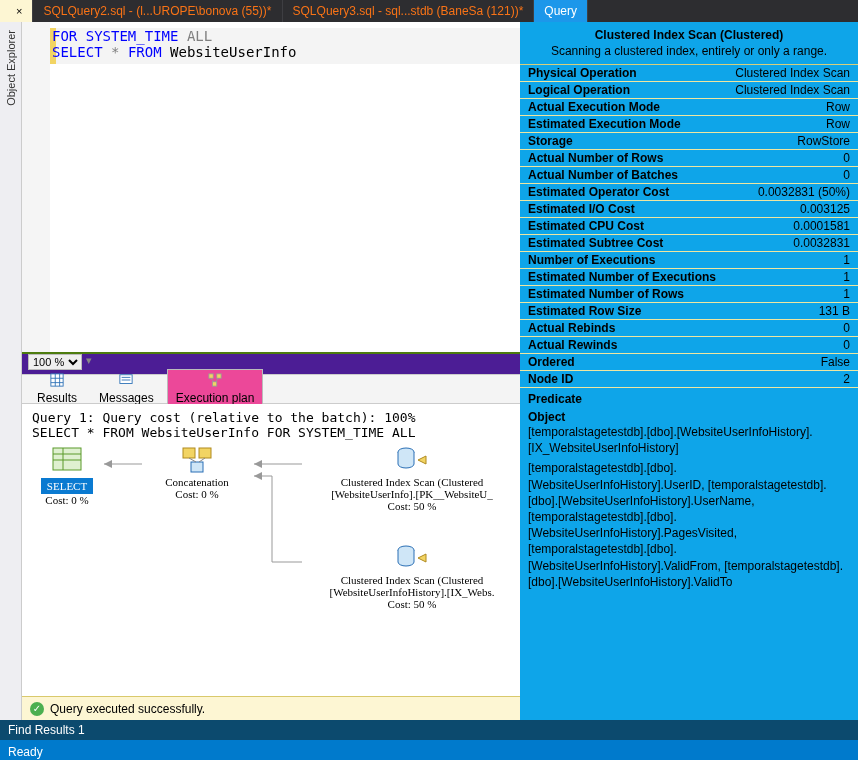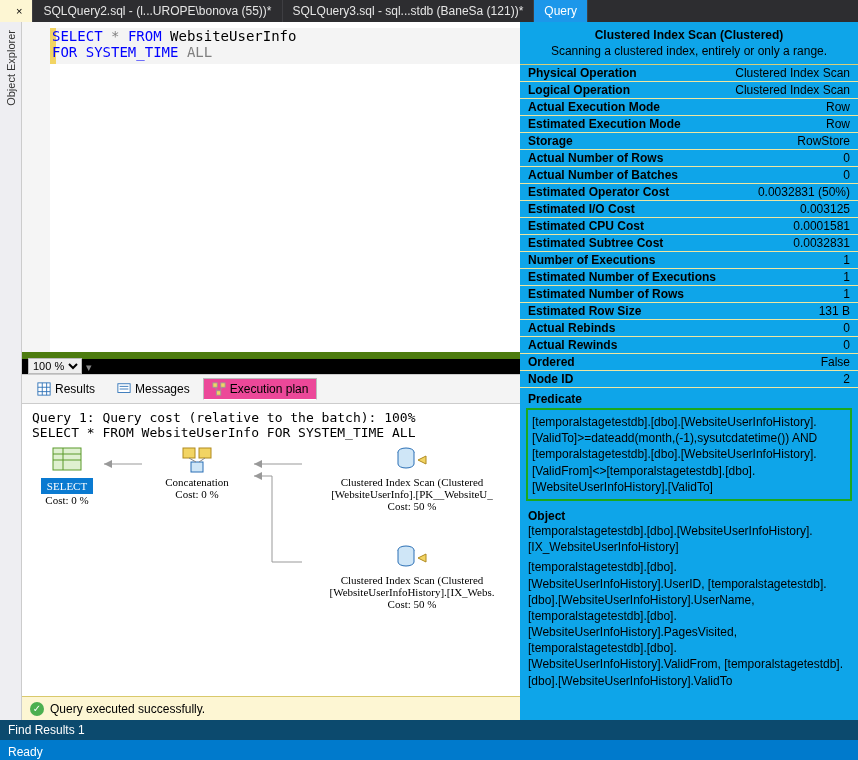--- a/index.html
+++ b/index.html
@@ -1,39 +1,39 @@
 <!DOCTYPE html>
 <html><head>
 <meta charset="utf-8">
 <style>
   * { box-sizing: border-box; margin: 0; padding: 0; }
   body { font-family: "Segoe UI", Tahoma, sans-serif; font-size: 12px; width: 858px; height: 760px; background: #fff; overflow: hidden; position: relative; }
   .tabstrip { display: flex; background: #2d2d30; height: 22px; }
-  .tab { padding: 3px 10px; color: #e5e5e5; font-size: 12px; display: flex; align-items: center; cursor: pointer; border-right: 1px solid #3e3e42; white-space: nowrap; }
+  .tab { padding: 3px 10px; color: #f97316; font-size: 12px; display: flex; align-items: center; cursor: pointer; border-right: 1px solid #3e3e42; white-space: nowrap; }
   .tab.active { background: #fdf6d3; color: #000; }
   .tab.rblue { background: #1c97ea; color: #fff; }
   .close-x { margin-left: 6px; font-size: 11px; }
   .sidebar-vert { position: absolute; left: 0; top: 22px; width: 22px; bottom: 40px; background: #eeeef2; border-right: 1px solid #ccc; display:flex; align-items:flex-start; justify-content:center; overflow:hidden;}
   .sidebar-vert span { writing-mode: vertical-rl; transform: rotate(180deg); font-size: 11px; color:#333; margin-top:8px;}
   .main { position: absolute; left: 22px; top: 22px; right: 0; bottom: 40px; display: flex; }
   .left { width: 498px; display: flex; flex-direction: column; border-right: none; }
   .editor-wrap { flex:0 0 auto; height: 330px; position:relative; background:#fff;}
   .editor { position:absolute; left:30px; top:0; right:0; font-family: Consolas, monospace; font-size: 14px; padding-top:6px;}
   .gutter { position:absolute; left:0; top:0; width:28px; height:100%; background:#f5f5f5;}
   .linebg { position:absolute; left:28px; right:0; height:18px; }
   .lb1 { top:6px; background:rgba(180,180,180,0.15);}
   .lb2 { top:24px; background:rgba(180,180,180,0.15);}
   .linebar { position:absolute; left:28px; top:6px; width:6px; height:36px; background:#f2d463; }
   .kw { color:#0000ff; }
   .gr { color:#808080; }
   .id { color:#000; }
-  .zoom { height:22px; border-top:7px solid #4d7c0f; background:#000000; display:flex; align-items:flex-end; padding-left:6px; font-size:11px;}
+  .zoom { height:22px; border-top:2px solid #4d7c0f; background:#4c1d95; display:flex; align-items:flex-start; padding-left:6px; font-size:11px;}
   .zoom select{ font-size:11px; border:1px solid #bbb;}
   .resulttabs { height:30px; border-top:1px solid #ccc; border-bottom:1px solid #ccc; background:#f4f4f4; display:flex; align-items:center; padding-left:6px; gap:4px;}
-  .rtab { padding:3px 8px; border:1px solid transparent; display:flex; align-items:center; gap:4px; cursor:pointer; font-size:12px;}
+  .rtab { padding:3px 8px; border:1px solid transparent; display:flex; align-items:center; gap:4px; cursor:pointer; font-size:12px;flex-direction:column;}
   .rtab.active { background:#ec4899; border:1px solid #bbb; border-bottom:1px solid #fff; }
   .qicon { width:14px; height:14px; display:inline-block; }
   .pane { flex:1; background:#fff; font-family: Consolas, monospace; font-size:13px; padding:6px 10px; position:relative; overflow:hidden;}
   .node { position:absolute; text-align:center; font-family:"Segoe UI"; font-size:11px;}
   .node-icon { width:32px; height:28px; margin:0 auto 2px; display:block;}
   .status { height:24px; background:#fdf6d3; display:flex; align-items:center; padding-left:8px; font-size:12px; border-top:1px solid #d9c96c;}
   .ok-circle{ width:14px; height:14px; border-radius:50%; background:#4caf50; margin-right:6px; display:inline-flex; align-items:center; justify-content:center; color:#fff; font-size:10px;}
   .right { flex:1; background:#0ea5e9; font-size:12px; overflow-y:auto;}
   .tt-title{ text-align:center; font-weight:bold; padding:6px 4px 2px;}
   .tt-sub{ text-align:center; padding:0 14px 6px; border-bottom:1px solid #d8cf7a;}
@@ -74,22 +74,22 @@
 
 <div class="main">
   <div class="left">
 
     <div class="editor-wrap">
       <div class="gutter"></div>
       <div class="linebg lb1"></div>
         <div class="linebg lb2"></div>
       <div class="linebar"></div>
       <div class="editor">
+        <div><span class="kw">FOR</span><span class="kw"> SYSTEM_TIME </span><span class="gr">ALL</span></div>
         <div><span class="kw">SELECT</span><span class="gr"> * </span><span class="kw">FROM</span><span class="id"> WebsiteUserInfo</span></div>
-        <div><span class="kw">FOR</span><span class="kw"> SYSTEM_TIME </span><span class="gr">ALL</span></div>
       </div>
     </div>
     <div class="zoom">
       <select><option>100 %</option></select>
       <span style="margin-left:4px;color:#888;">▾</span>
     </div>
 
     <div class="resulttabs">
       <div class="rtab">
         <svg class="qicon" viewBox="0 0 16 16">
@@ -257,21 +257,20 @@
         <div class="kv">
           <span class="k">Ordered</span>
           <span>False</span>
         </div>
         <div class="kv">
           <span class="k">Node ID</span>
           <span>2</span>
         </div>
       </div>
     <div class="sect">Predicate</div>
-    <div class="pred">[temporalstagetestdb].[dbo].[WebsiteUserInfoHistory].[ValidTo]&gt;=dateadd(month,(-1),sysutcdatetime()) AND [temporalstagetestdb].[dbo].[WebsiteUserInfoHistory].[ValidFrom]&lt;&gt;[temporalstagetestdb].[dbo].[WebsiteUserInfoHistory].[ValidTo]</div>
     <div class="sect">Object</div>
     <div class="obj">[temporalstagetestdb].[dbo].[WebsiteUserInfoHistory].[IX_WebsiteUserInfoHistory]</div>
     <div class="out">[temporalstagetestdb].[dbo].[WebsiteUserInfoHistory].UserID, [temporalstagetestdb].[dbo].[WebsiteUserInfoHistory].UserName, [temporalstagetestdb].[dbo].[WebsiteUserInfoHistory].PagesVisited, [temporalstagetestdb].[dbo].[WebsiteUserInfoHistory].ValidFrom, [temporalstagetestdb].[dbo].[WebsiteUserInfoHistory].ValidTo</div>
   </div>
 </div>
 
 <div class="bottom">
   <div class="find">
       <span>Find Results 1</span>
     </div>

